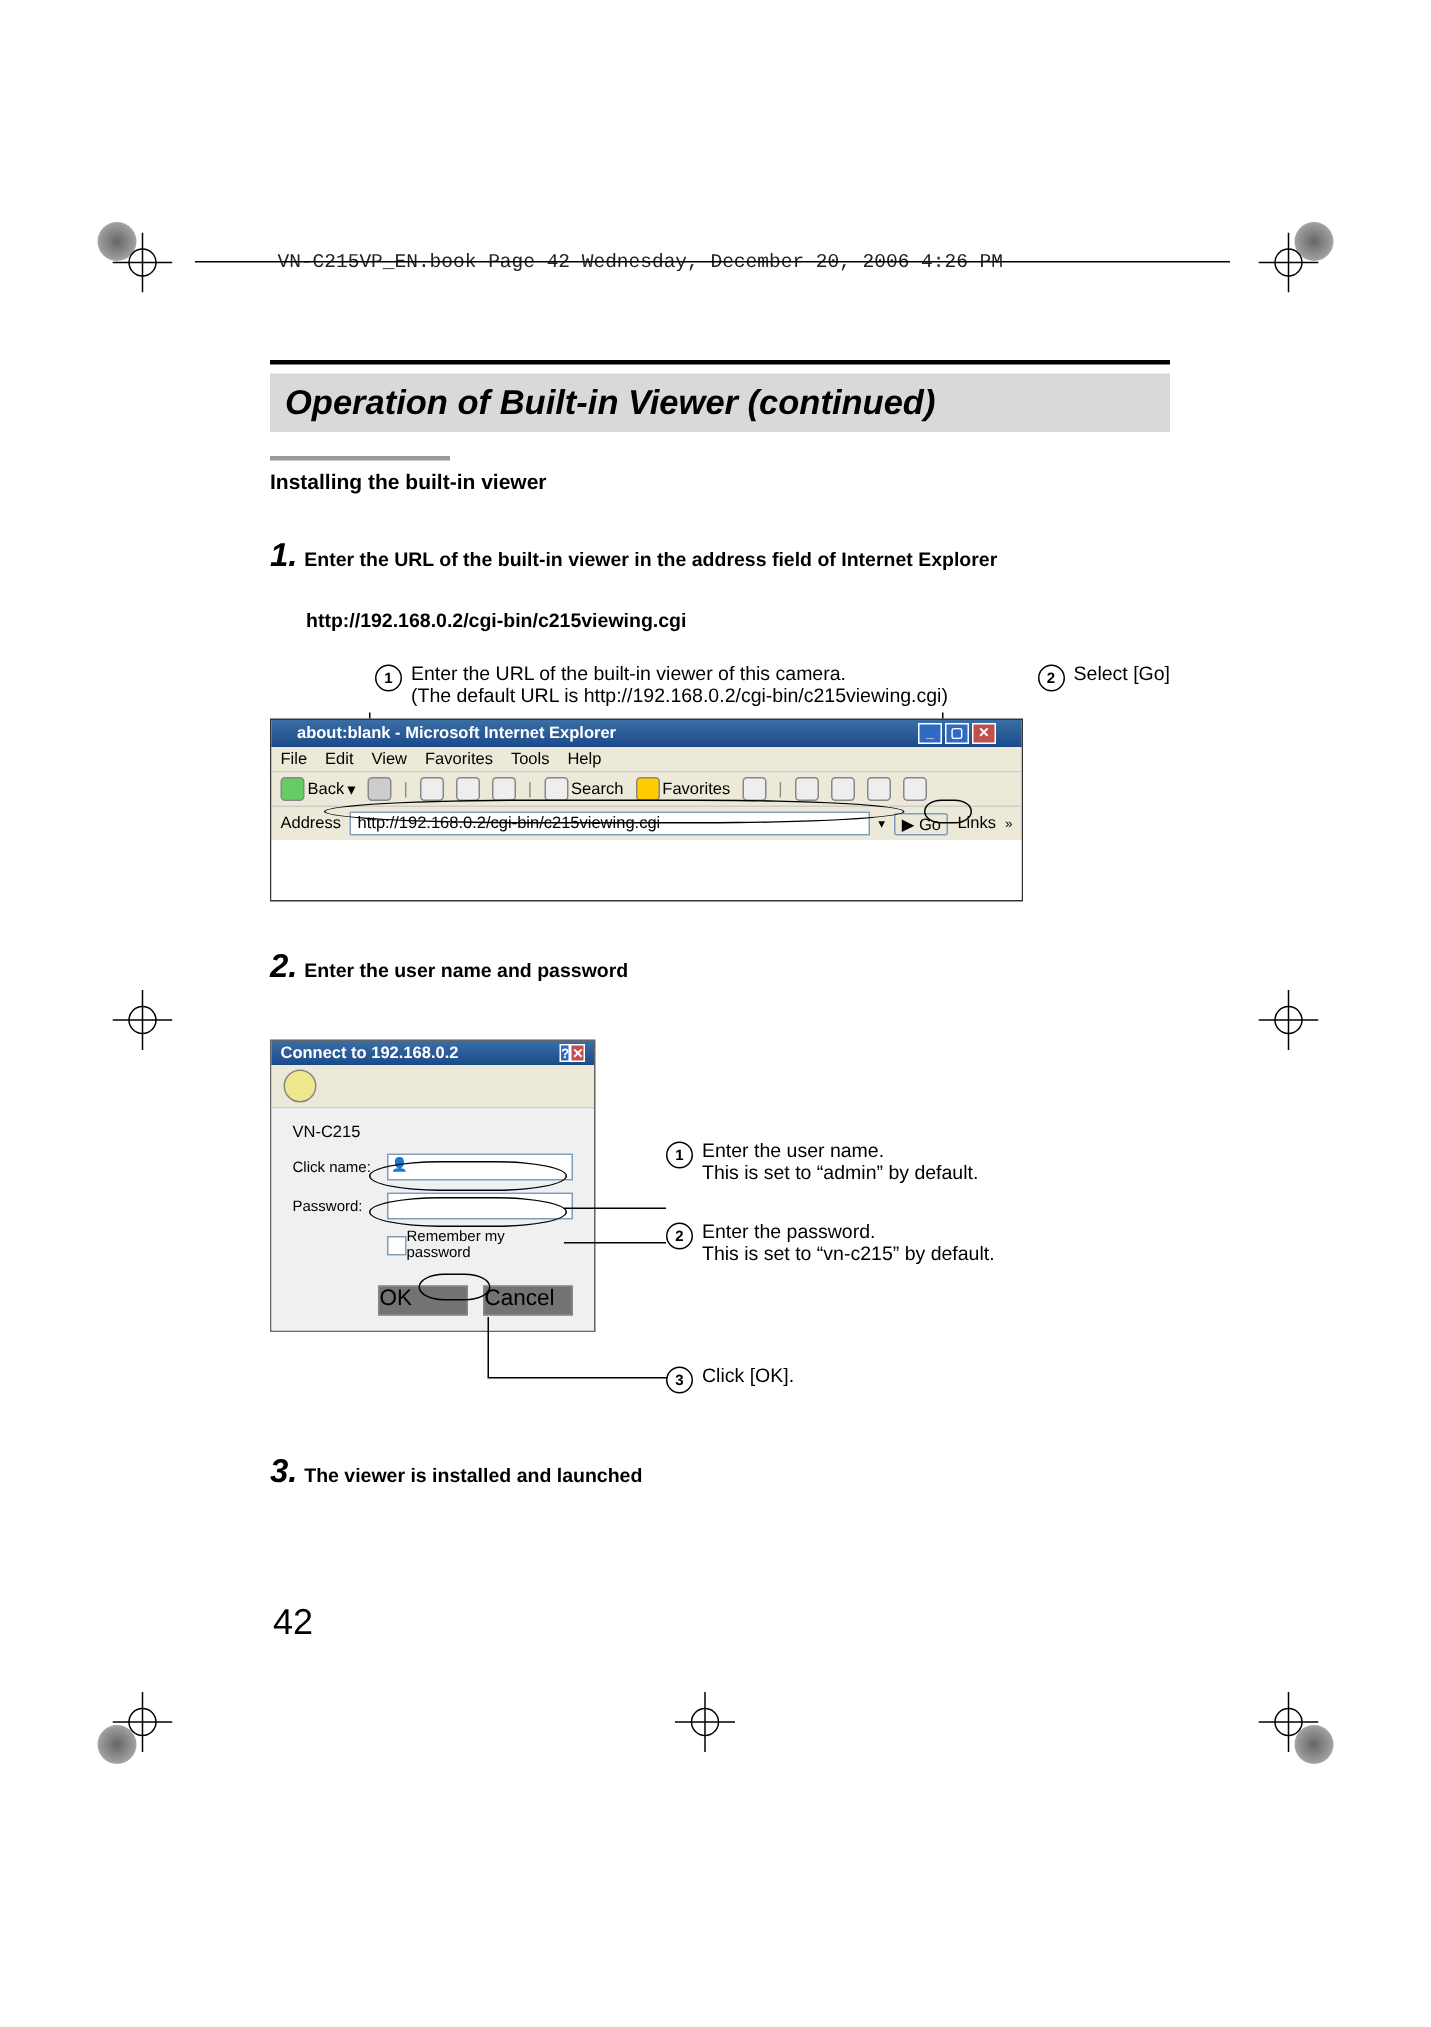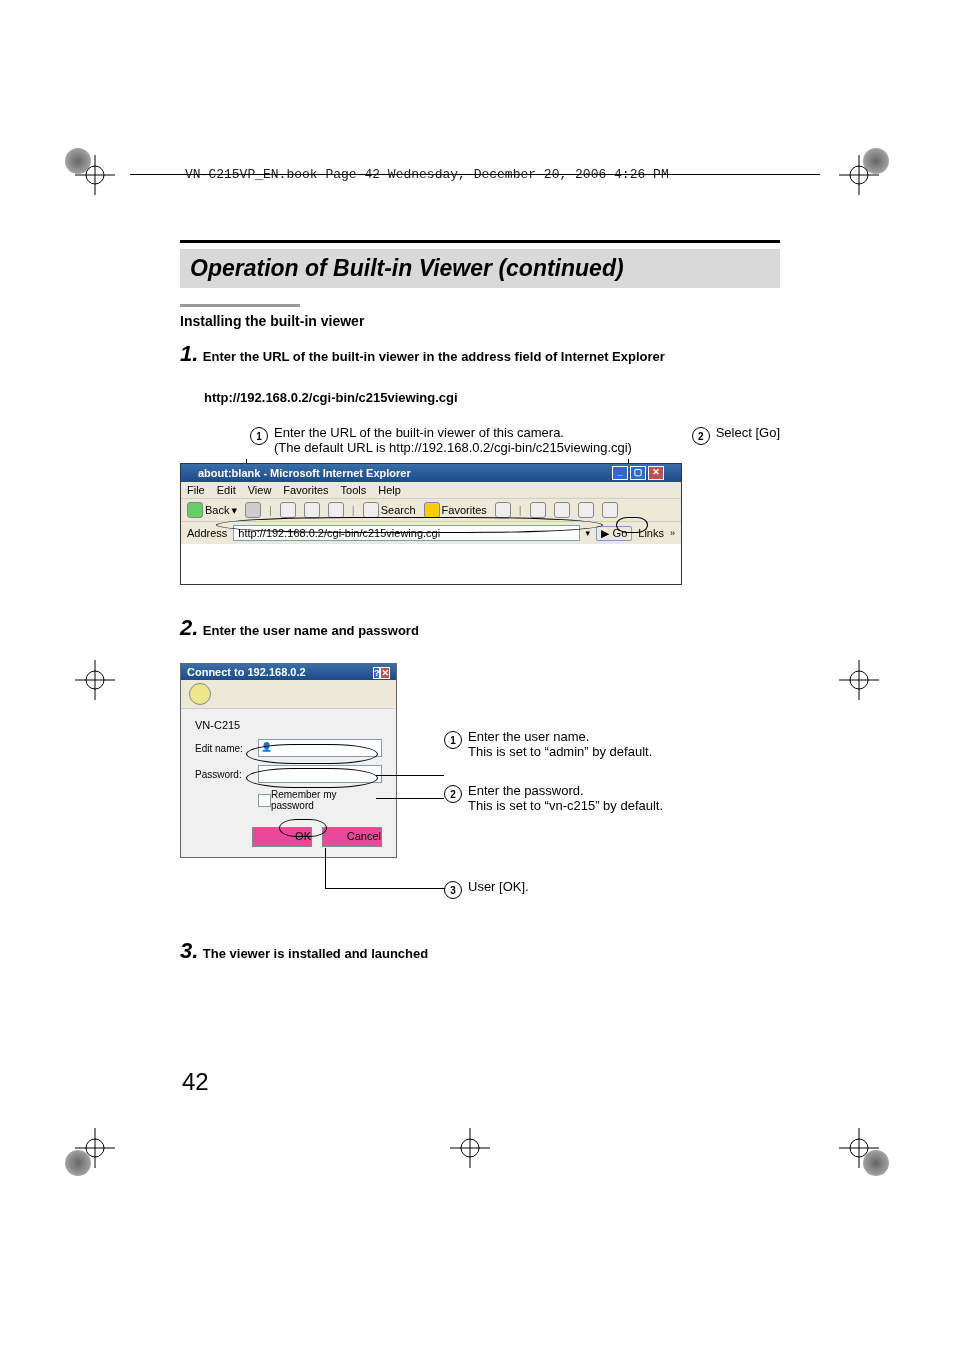--- a/index.html
+++ b/index.html
@@ -14,53 +14,53 @@
 .dot-bl{top:1150px;left:65px}.dot-br{top:1150px;right:65px}
 .filldot{position:absolute;width:26px;height:26px;border-radius:50%;background:radial-gradient(circle,#666 0%,#999 60%,#ccc 100%)}
 .header-line{position:absolute;top:167px;left:185px;font-family:"Courier New",monospace;font-size:13px;color:#222}
 .content{position:absolute;left:180px;top:234px;width:600px}
 .section-label{font-family:Arial;font-weight:bold;font-size:16px}
 .thick-rule{height:3px;background:#000;margin-top:6px;margin-bottom:0}
 .title-box{background:#d9d9d9;padding:6px 10px;margin-top:6px}
 .title-box span{font-weight:bold;font-style:italic;font-size:23px;font-family:Arial}
 .sub-rule{height:3px;background:#999;width:120px;margin-top:16px;margin-bottom:6px}
 .subtitle{font-weight:bold;font-size:14px}
-.step{margin-top:12px}
+.step{margin-top:28px}
 .step-num{font-weight:bold;font-size:22px;font-style:italic;font-family:Arial}
 .step-title{font-weight:bold;font-size:13px}
 .step-body{margin-left:24px;font-size:13px;line-height:1.4;margin-top:4px}
 .step-body b{font-weight:bold}
 .callouts{position:relative;margin-top:18px;margin-left:70px;font-size:13px}
 .callout-row{display:flex;align-items:flex-start;gap:6px;margin-bottom:2px}
 .circ-num{display:inline-flex;width:16px;height:16px;border:1px solid #000;border-radius:50%;align-items:center;justify-content:center;font-size:10px;font-weight:bold;flex-shrink:0;margin-top:2px}
 .browser-shot{position:relative;margin-top:8px;margin-left:0;width:500px;border:1px solid #333;background:#fff}
 .ie-title{background:linear-gradient(#3a6ea5,#1b4a8a);color:#fff;font-size:11px;padding:2px 17px;display:flex;justify-content:space-between;align-items:center;font-weight:bold}
 .ie-winbtns{display:flex;gap:2px}
 .ie-winbtn{width:14px;height:12px;background:#c0504d;border:1px solid #fff;font-size:9px;text-align:center;line-height:10px;color:#fff}
 .ie-menu{font-size:11px;padding:2px 6px;border-bottom:1px solid #ccc;display:flex;gap:12px;background:#ece9d8}
 .ie-toolbar{padding:3px 6px;border-bottom:1px solid #ccc;display:flex;gap:8px;align-items:center;background:#ece9d8;font-size:11px}
 .ie-btn{display:inline-flex;align-items:center;gap:2px}
 .ie-icon{width:14px;height:14px;display:inline-block;border:1px solid #888;border-radius:3px;background:#eee}
 .ie-addr{padding:3px 6px;display:flex;align-items:center;gap:6px;background:#ece9d8;font-size:11px}
 .ie-url{flex:1;background:#fff;border:1px solid #7f9db9;padding:1px 4px;font-size:11px}
 .go-btn{padding:0 4px;border:1px solid #7f9db9;background:#ece9d8;border-radius:2px}
 .ie-body{height:40px;background:#fff}
 .url-oval{position:absolute;border:1.5px solid #000;border-radius:50%/70%;pointer-events:none}
-.login-shot{position:relative;margin-top:22px;width:215px;border:1px solid #666;font-size:11px;background:#ece9d8}
+.login-shot{position:relative;margin-top:36px;width:215px;border:1px solid #666;font-size:11px;background:#ece9d8}
 .login-title{background:linear-gradient(#3a6ea5,#1b4a8a);color:#fff;padding:2px 6px;display:flex;justify-content:space-between;font-weight:bold}
 .login-keys{height:28px;background:#ece9d8;border-bottom:1px solid #ccc;display:flex;align-items:center;padding-left:8px}
 .key-icon{width:20px;height:20px;background:#f0e68c;border-radius:50%;border:1px solid #888}
 .login-body{padding:10px 14px;background:#f0f0f0}
 .login-row{display:flex;align-items:center;margin-top:8px;gap:8px}
 .login-label{width:55px;font-size:10px}
 .login-input{flex:1;height:16px;border:1px solid #7f9db9;background:#fff}
 .chk-row{margin-left:63px;margin-top:6px;font-size:10px;display:flex;align-items:center;gap:0}
 .chk{width:11px;height:11px;border:1px solid #7f9db9;background:#fff}
 .btn-row{display:flex;gap:10px;justify-content:flex-end;margin-top:16px}
-.dlg-btn{width:58px;height:18px;border:1px solid #888;background:#ec4899;font-size:11px;text-align:right;line-height:16px}
+.dlg-btn{width:58px;height:18px;border:1px solid #888;background:#737373;font-size:15px;text-align:left;line-height:16px}
 .annot{position:absolute;font-size:13px;display:flex;gap:6px;align-items:flex-start}
 .leader{position:absolute;height:1px;background:#000}
 .pagenum{position:absolute;left:182px;top:1068px;font-size:24px}
 .oval2{position:absolute;border:1.5px solid #000;border-radius:50%/70%;pointer-events:none}
 .sep{color:#888}
 .callout-line{position:absolute;background:#000;height:1px}
 </style>
 </head>
 <body>
 
@@ -208,21 +208,21 @@
           <div class="login-title">
             <span>Connect to 192.168.0.2</span>
             <span><span class="ie-winbtn" style="background:#316ac5">?</span><span class="ie-winbtn">✕</span></span>
           </div>
           <div class="login-keys">
             <span class="key-icon"></span>
           </div>
           <div class="login-body">
             <div>VN-C215</div>
             <div class="login-row">
-              <span class="login-label">Edit name:</span>
+              <span class="login-label">Click name:</span>
               <div class="login-input"><span style="font-size:9px;padding-left:2px">👤</span></div>
             </div>
             <div class="login-row">
               <span class="login-label">Password:</span>
               <div class="login-input"></div>
             </div>
             <div class="chk-row">
               <span class="chk"></span>
               <span>Remember my password</span>
             </div>
@@ -251,21 +251,21 @@
         </div>
         <div class="annot" style="top:120px;left:264px">
           <span class="circ-num">2</span>
           <div>
             <span>Enter the password.</span><br>
             <span>This is set to “vn-c215” by default.</span>
           </div>
         </div>
         <div class="annot" style="top:216px;left:264px">
           <span class="circ-num">3</span>
-          <span>User [OK].</span>
+          <span>Click [OK].</span>
         </div>
       </div>
     </div>
 
     <div class="step" style="margin-top:80px">
       <span class="step-num">3.</span>
       <span class="step-title">The viewer is installed and launched</span>
     </div>
   </div>
 

